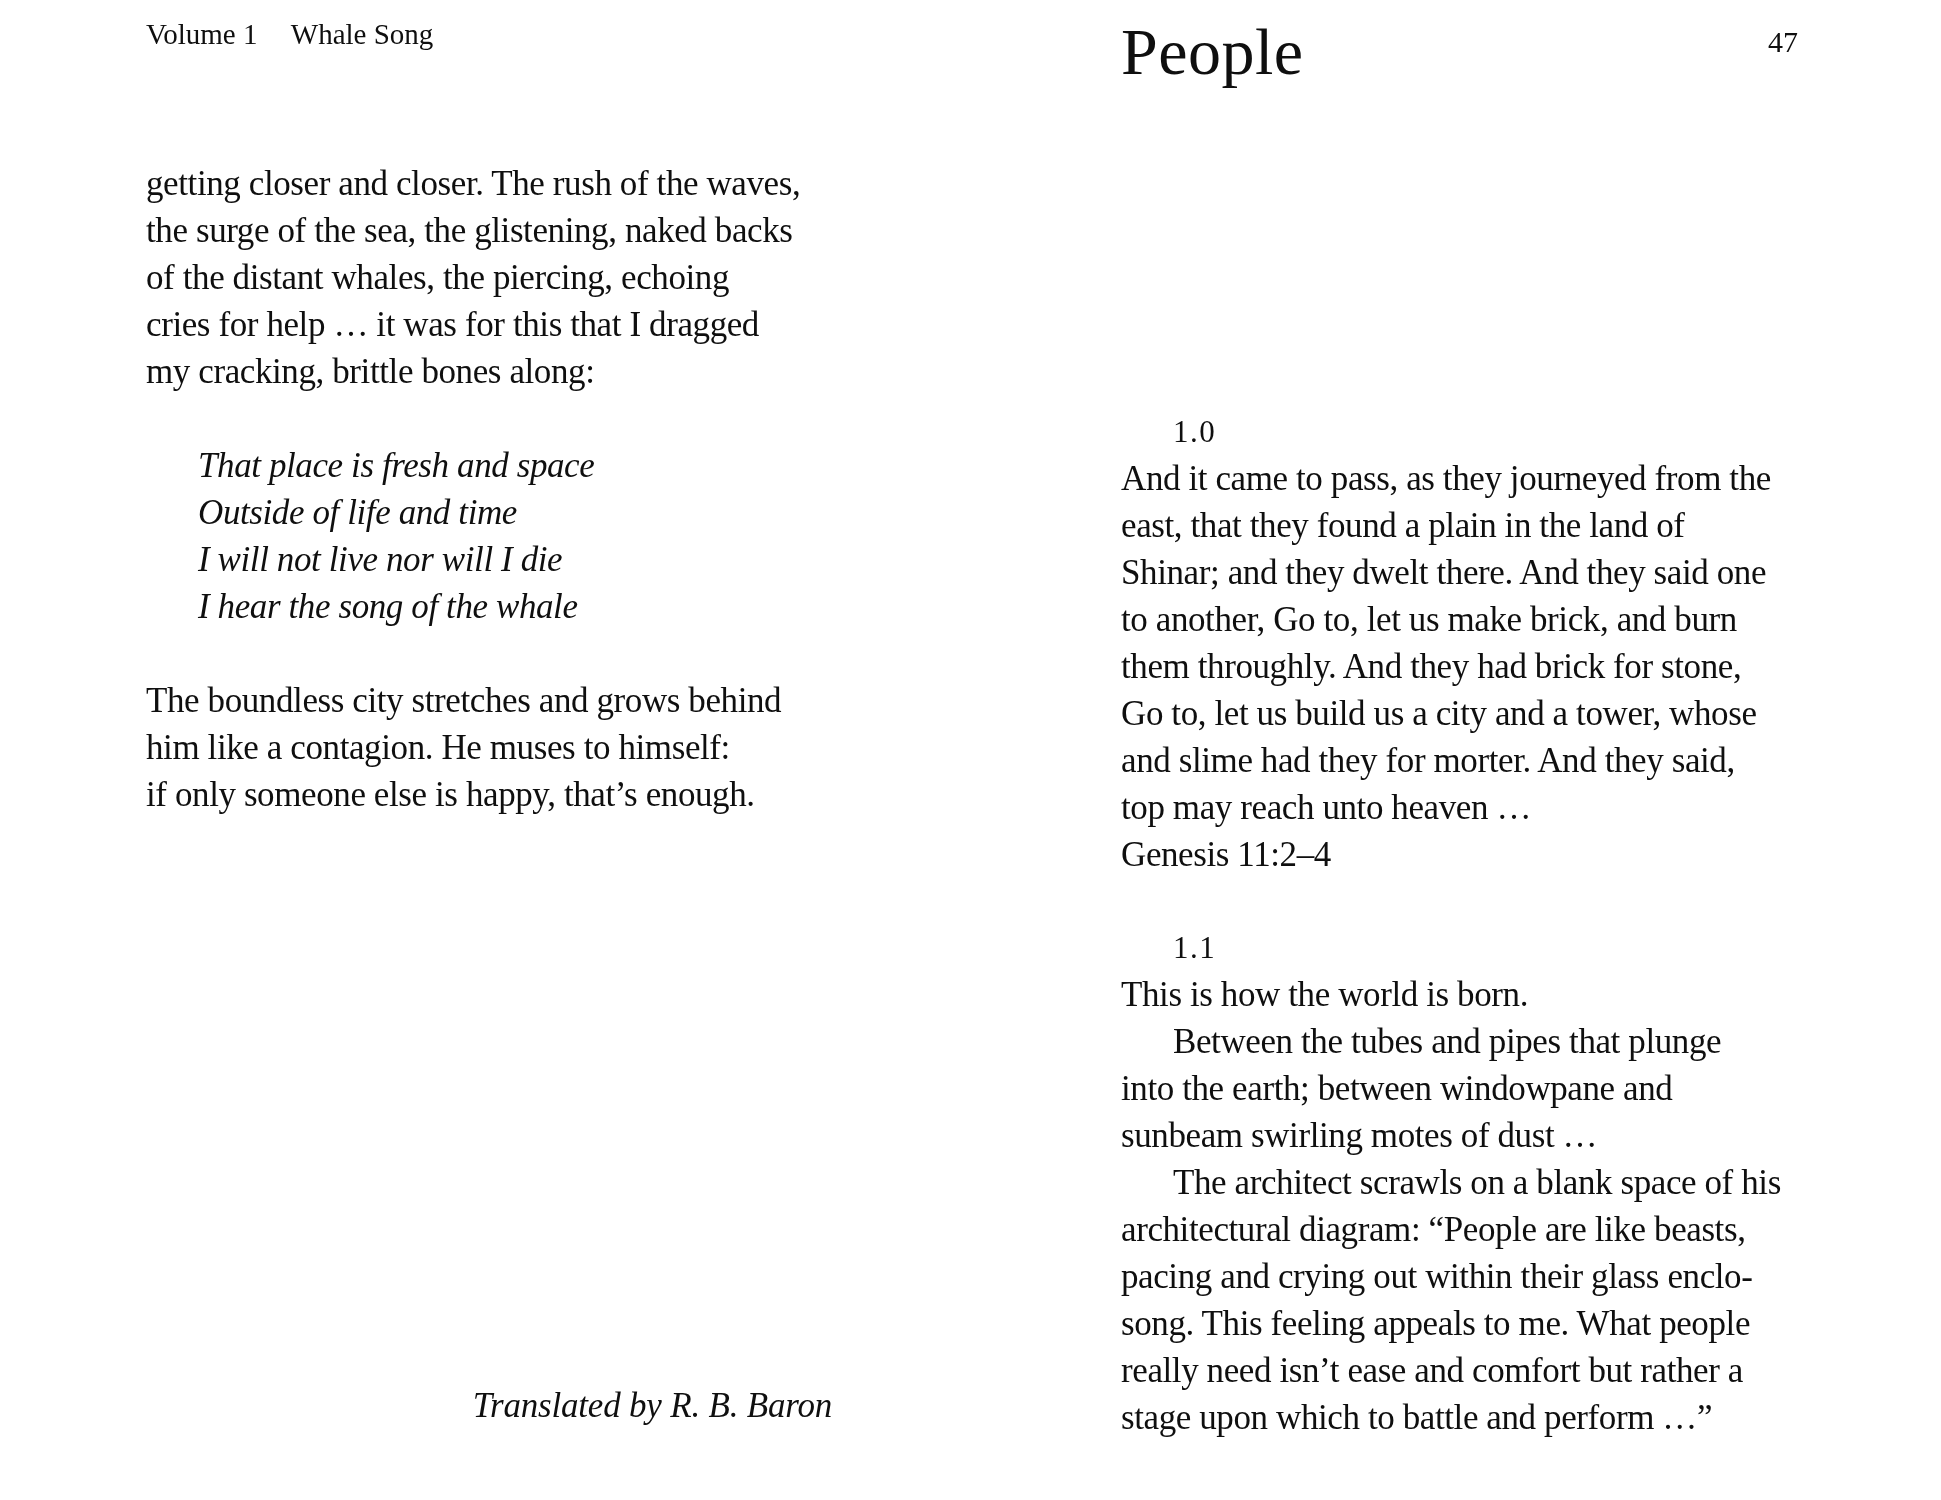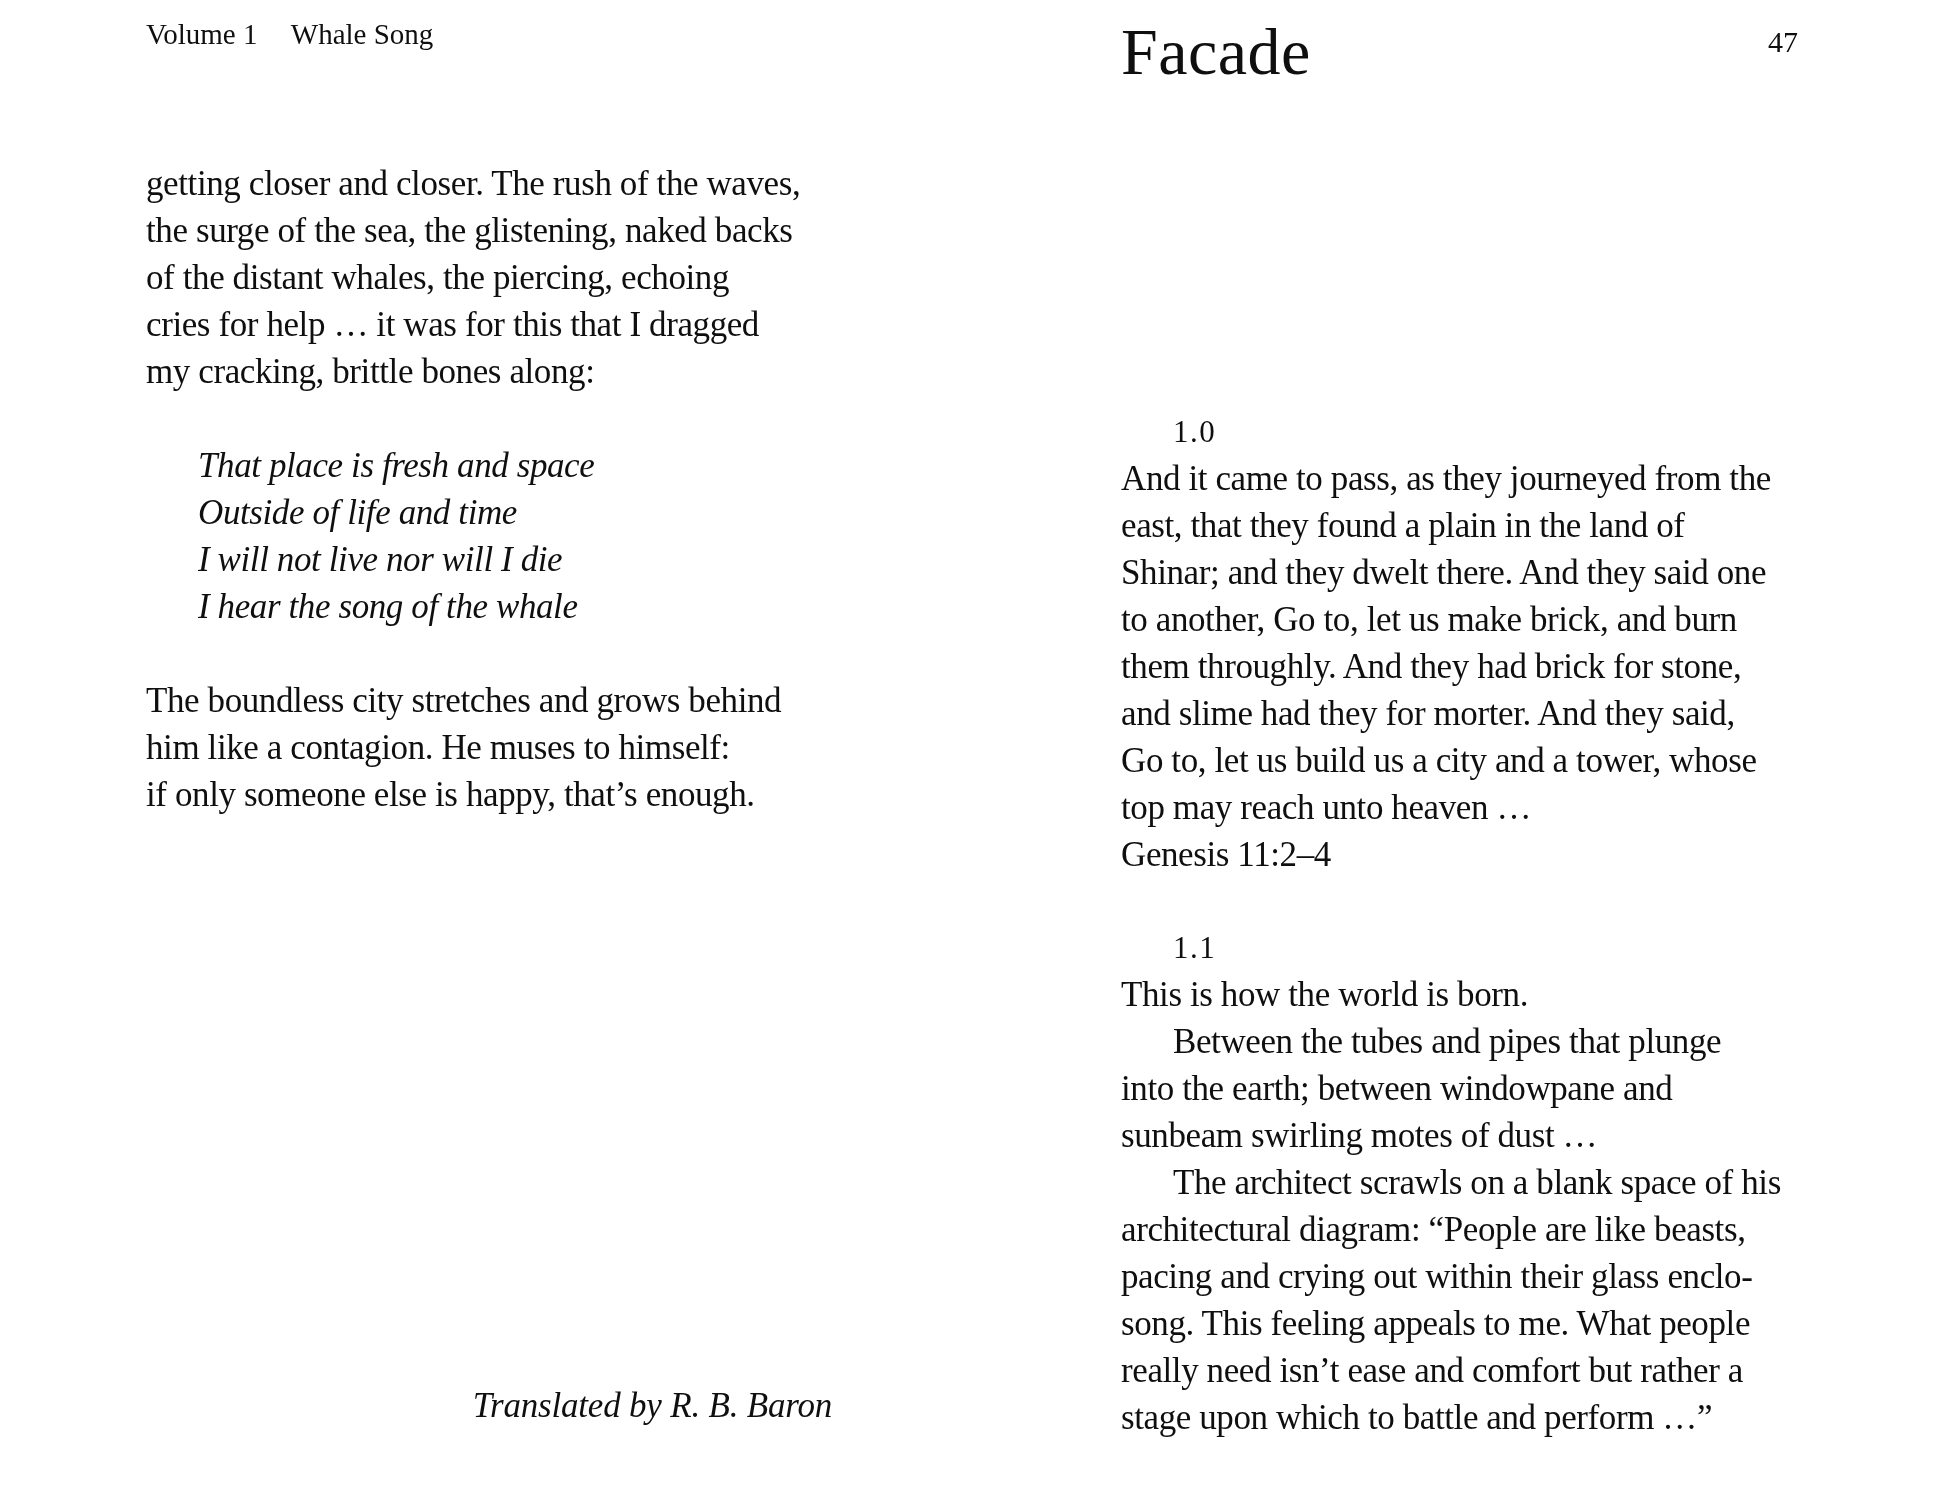--- a/index.html
+++ b/index.html
@@ -132,34 +132,34 @@
           <div class="line">The boundless city stretches and grows behind</div>
           <div class="line">him like a contagion. He muses to himself:</div>
           <div class="line">if only someone else is happy, that’s enough.</div>
         </div>
     </div>
 
     <div class="credit">Translated by R. B. Baron</div>
   </section>
 
   <section class="page">
-    <h1 class="chapter-title">Facade</h1>
+    <h1 class="chapter-title">People</h1>
 
     <div class="page-number">47</div>
 
     <div class="section section-one body-copy">
       <div class="section-number">1.0</div>
       <div class="section-lines">
           <div class="line">And it came to pass, as they journeyed from the</div>
           <div class="line">east, that they found a plain in the land of</div>
           <div class="line">Shinar; and they dwelt there. And they said one</div>
           <div class="line">to another, Go to, let us make brick, and burn</div>
           <div class="line">them throughly. And they had brick for stone,</div>
+          <div class="line">Go to, let us build us a city and a tower, whose</div>
           <div class="line">and slime had they for morter. And they said,</div>
-          <div class="line">Go to, let us build us a city and a tower, whose</div>
           <div class="line">top may reach unto heaven …</div>
         </div>
       <div class="attribution line">Genesis 11:2–4</div>
     </div>
 
     <div class="section section-two body-copy">
       <div class="section-number">1.1</div>
       <div class="section-lines">
           <div class="line">This is how the world is born.</div>
           <div class="line indent">Between the tubes and pipes that plunge</div>

